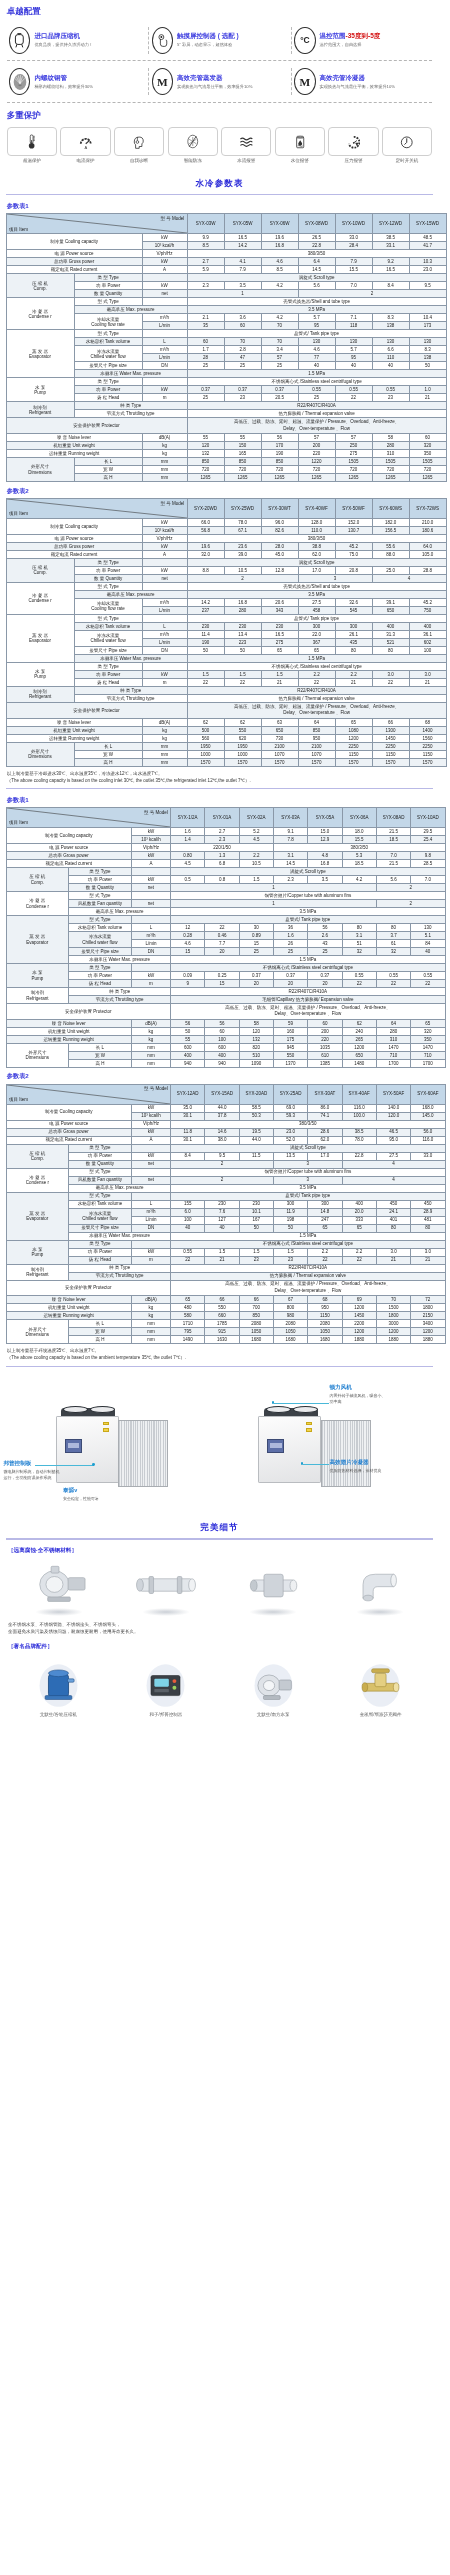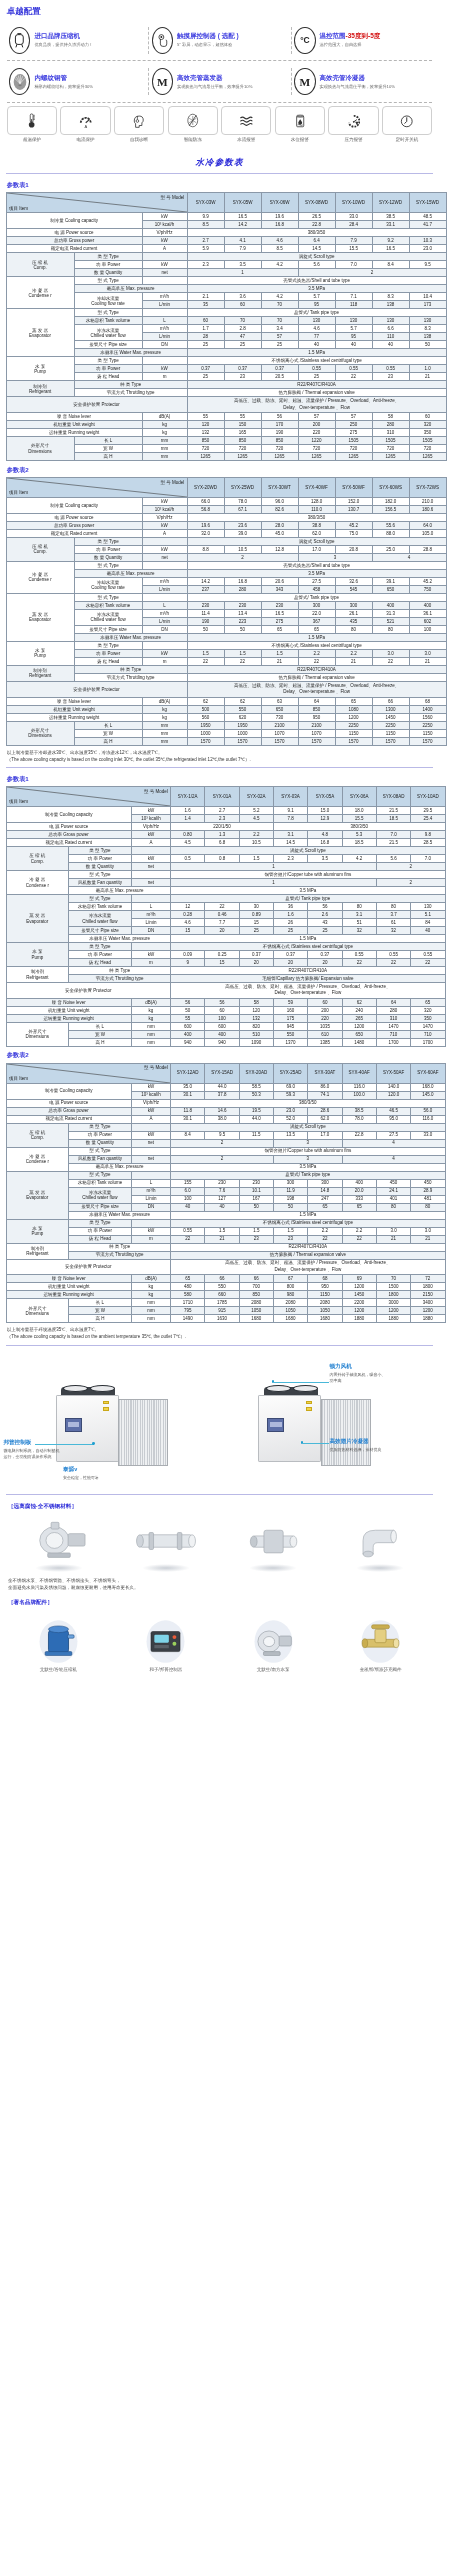--- a/index.html
+++ b/index.html
@@ -19,21 +19,20 @@
     font-weight: bold;
     padding: 5.6px 6.8px 3.4px 6.8px;
   }
   .center-title {
     text-align: center;
     color: #2b2bd8;
     font-size: 8.5px;
     font-weight: bold;
     letter-spacing: 1.1px;
     padding: 8px 0 3.4px 0;
-    font-style: italic;
   }
   .title-rule {
     height: 1.1px;
     background: #b9b9e6;
     margin: 1.1px 5.6px 5.6px 5.6px;
   }
 
   
   .feat-row {
     display: flex;
@@ -297,20 +296,21 @@
       </div>
       <div class="feat-txt">
         <div class="feat-h">高效壳管冷凝器</div>
         <div class="feat-d">实现换热与气流最佳平衡，效率提升10%</div>
       </div>
     </div>
   </div>
 
   <div class="dash-sep"></div>
 
+  <div class="sec-title-blue">多重保护</div>
   <div class="prot-row">
     <div class="prot-item">
       <div class="prot-box">
         <svg viewBox="0 0 24 34" width="11.3" height="17">
             <rect x="9" y="3" width="6" height="18" rx="3" fill="none" stroke="#333" stroke-width="1.6"></rect>
             <circle cx="12" cy="26" r="6" fill="#333"></circle>
             <rect x="11" y="14" width="2" height="12" fill="#333"></rect>
             <g stroke="#333" stroke-width="1.2">
               <line x1="15" y1="6" x2="19" y2="6"></line>
               <line x1="15" y1="9" x2="19" y2="9"></line>
@@ -1692,20 +1692,21 @@
           <div class="ct">高效翅片冷凝器</div>
           <div class="cd">优质防热材料选择，涂材优良</div>
         </div>
         <div class="leader" style="left:83px; top:87px; width:26px;"></div>
         <div class="dot" style="left:81px; top:85px;"></div>
       </div>
 
     </div>
   </div>
 
+  <div class="center-title">完美细节</div>
   <div class="title-rule"></div>
 
   <div class="det-head">［远离腐蚀·全不锈钢材料］</div>
   <div class="det-row">
     <div class="det-cell">
       <div class="det-art">
         <svg width="68" height="42" viewBox="0 0 120 74">
           <ellipse cx="52" cy="36" rx="26" ry="24" fill="#dfe3e8" stroke="#9aa1a9"></ellipse>
           <ellipse cx="52" cy="36" rx="15" ry="14" fill="#f2f4f6" stroke="#9aa1a9"></ellipse>
           <rect x="76" y="24" width="30" height="22" rx="3" fill="#c9ced4" stroke="#9aa1a9"></rect>

